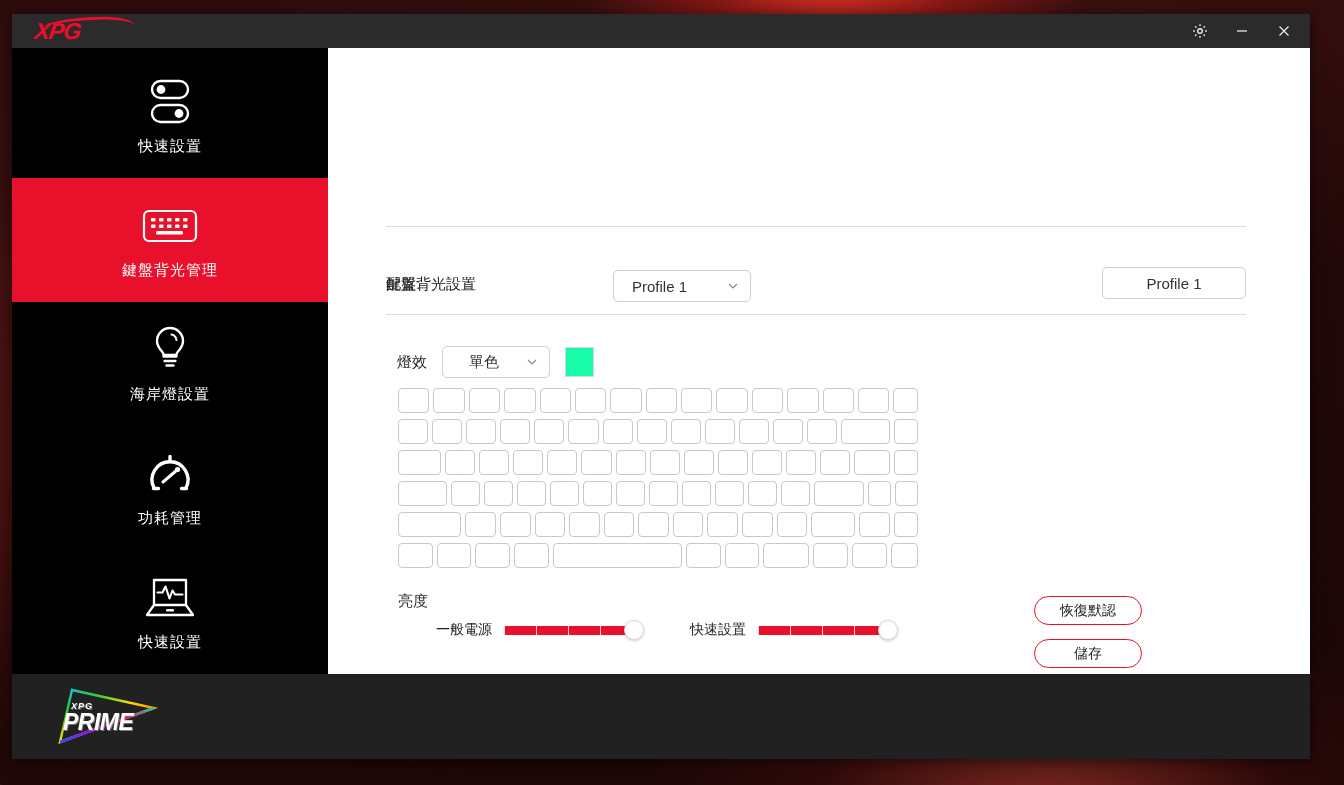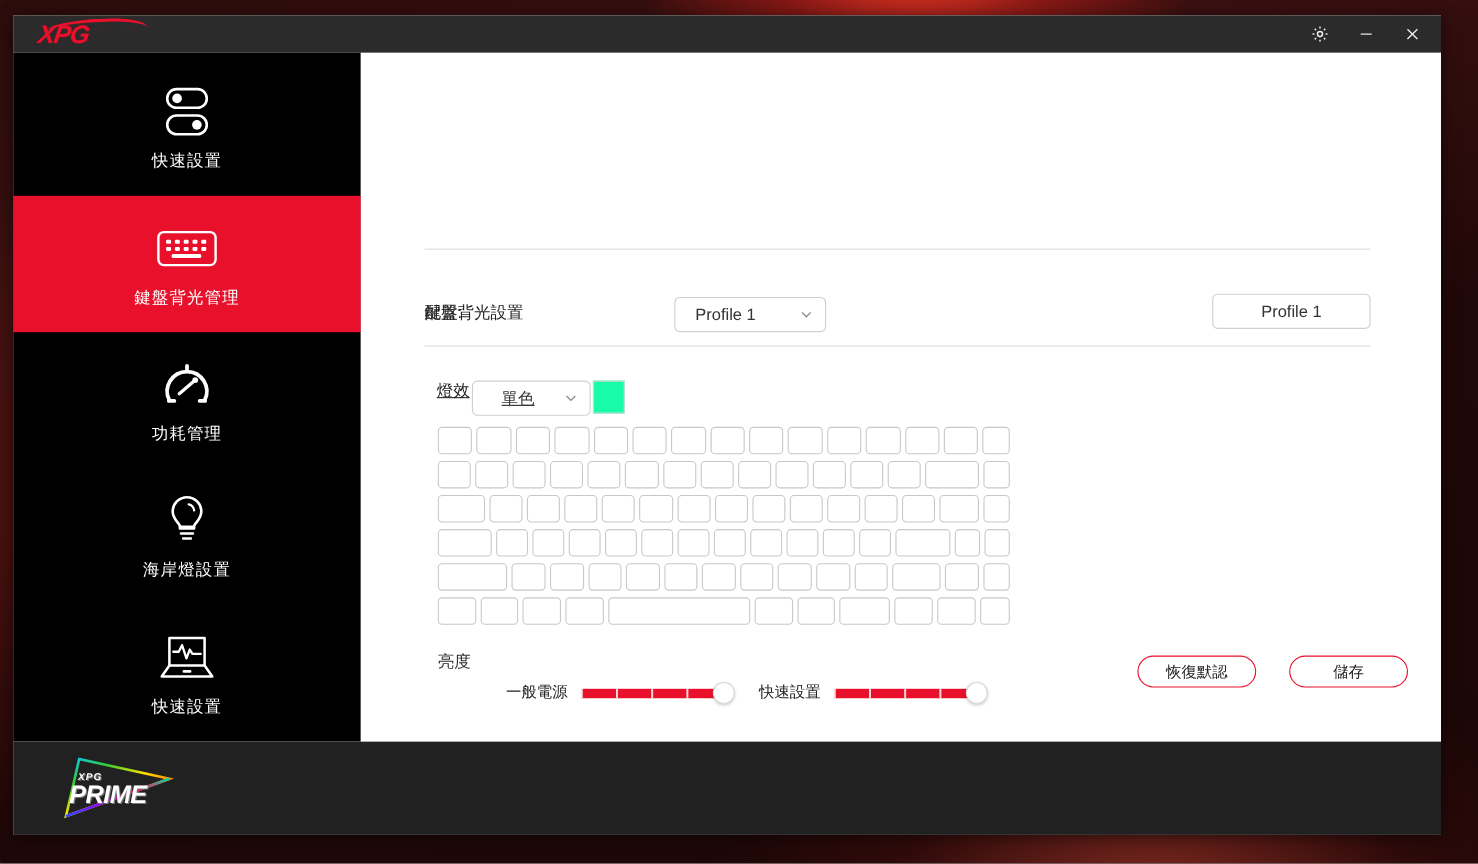--- a/index.html
+++ b/index.html
@@ -213,21 +213,21 @@
     width: 144px; height: 32px;
     border: 1px solid #cfcfcf; border-radius: 5px;
     display: flex; align-items: center; justify-content: center;
     color: #333; background: #fff;
     cursor: pointer;
   }
 
   
   #effect-row {
     position: absolute; left: 69px; top: 298px;
-    display: flex; gap: 2px; text-decoration: underline;
+    display: flex; align-items: center; gap: 15px;
   }
   #effect-select { width: 108px; padding-left: 26px; }
   #color-swatch {
     width: 29px; height: 30px;
     border: 1px solid #d8d8d8;
     cursor: pointer;
   }
 
   
   #keyboard {
@@ -242,21 +242,21 @@
     background: #fff;
     cursor: pointer;
   }
 
   
   #brightness-title { position: absolute; left: 70px; top: 544px; font-size: 15px; }
   .bright-group {
     position: absolute; top: 572px;
     display: flex; align-items: center; gap: 12px;
   }
-  #bright-ac { left: 108px; margin-left: 24px; }
+  #bright-ac { left: 108px; }
   #bright-bat { left: 362px; }
   .bright-label { font-size: 14px; color: #222; white-space: nowrap; }
   .redslider {
     position: relative;
     width: 140px; height: 20px;
     display: flex; align-items: center;
     cursor: pointer;
   }
   .redslider .track {
     position: absolute; left: 0; right: 12px;
@@ -310,21 +310,21 @@
   #direction-select {
     width: 174px; height: 32px;
     border: 1px solid #d2d2d2; border-radius: 5px;
     position: relative; background: #fff;
     cursor: pointer;
   }
 
   
   #actions {
     position: absolute; left: 706px; top: 548px;
-    display: flex; gap: 30px;
+    display: flex; gap: 14px; flex-direction: column;
   }
   .pill {
     width: 108px; height: 29px;
     border: 1.6px solid #e8102b;
     border-radius: 16px;
     background: #fff;
     color: #222;
     font-size: 14px;
     display: flex; align-items: center; justify-content: center;
     cursor: pointer;
@@ -393,39 +393,39 @@
               <rect x="41" y="17.5" width="4.5" height="3.6" rx="1"></rect>
               <rect x="14" y="24" width="27" height="3.6" rx="1.4"></rect>
             </g>
           </svg>
         </span>
         <span class="nav-label">鍵盤背光管理</span>
       </div>
 
       <div class="nav-item">
         <span class="nav-icon">
+          <svg width="40" height="50" viewBox="0 0 40 50" fill="none" stroke="#fff" stroke-width="2.4" stroke-linecap="round">
+            <path d="M20 3C12.8 3 7 8.8 7 16c0 5 2.8 8 4.8 10.3 1.2 1.4 1.8 2.3 1.8 3.7h12.8c0-1.4.6-2.3 1.8-3.7C30.2 24 33 21 33 16 33 8.8 27.2 3 20 3z"></path>
+            <path d="M21.5 9.5c2.8.6 4.6 2.8 5 5.6" stroke-width="2"></path>
+            <path d="M13.6 31.5h12.8M14.6 36h10.8M16.5 40.5h7"></path>
+          </svg>
+        </span>
+        <span class="nav-label">海岸燈設置</span>
+      </div>
+
+      <div class="nav-item">
+        <span class="nav-icon">
           <svg width="50" height="48" viewBox="0 0 50 48" fill="none" stroke="#fff" stroke-width="3.4" stroke-linecap="round">
             <path d="M9 38A18 18 0 1 1 41 38"></path>
             <path d="M8.5 38.5h5M41.5 38.5h-5M25 6.5v5"></path>
             <path d="M18 32l14-12" stroke-width="3"></path>
             <circle cx="32.5" cy="19.5" r="2.6" fill="#fff" stroke="none"></circle>
           </svg>
         </span>
         <span class="nav-label">功耗管理</span>
-      </div>
-
-      <div class="nav-item">
-        <span class="nav-icon">
-          <svg width="40" height="50" viewBox="0 0 40 50" fill="none" stroke="#fff" stroke-width="2.4" stroke-linecap="round">
-            <path d="M20 3C12.8 3 7 8.8 7 16c0 5 2.8 8 4.8 10.3 1.2 1.4 1.8 2.3 1.8 3.7h12.8c0-1.4.6-2.3 1.8-3.7C30.2 24 33 21 33 16 33 8.8 27.2 3 20 3z"></path>
-            <path d="M21.5 9.5c2.8.6 4.6 2.8 5 5.6" stroke-width="2"></path>
-            <path d="M13.6 31.5h12.8M14.6 36h10.8M16.5 40.5h7"></path>
-          </svg>
-        </span>
-        <span class="nav-label">海岸燈設置</span>
       </div>
 
       <div class="nav-item">
         <span class="nav-icon">
           <svg width="54" height="44" viewBox="0 0 54 44" fill="none" stroke="#fff" stroke-width="2.3" stroke-linejoin="round">
             <path d="M11 4h32v25H11z"></path>
             <path d="M14.5 16.5h5l3-6 4 12 3-8 2.5 4h7.5" stroke-width="2.1" stroke-linecap="round"></path>
             <path d="M11 29L4 39h46l-7-10"></path>
             <rect x="23" y="33" width="8" height="2.6" rx="1.2" fill="#fff" stroke="none"></rect>
           </svg>

